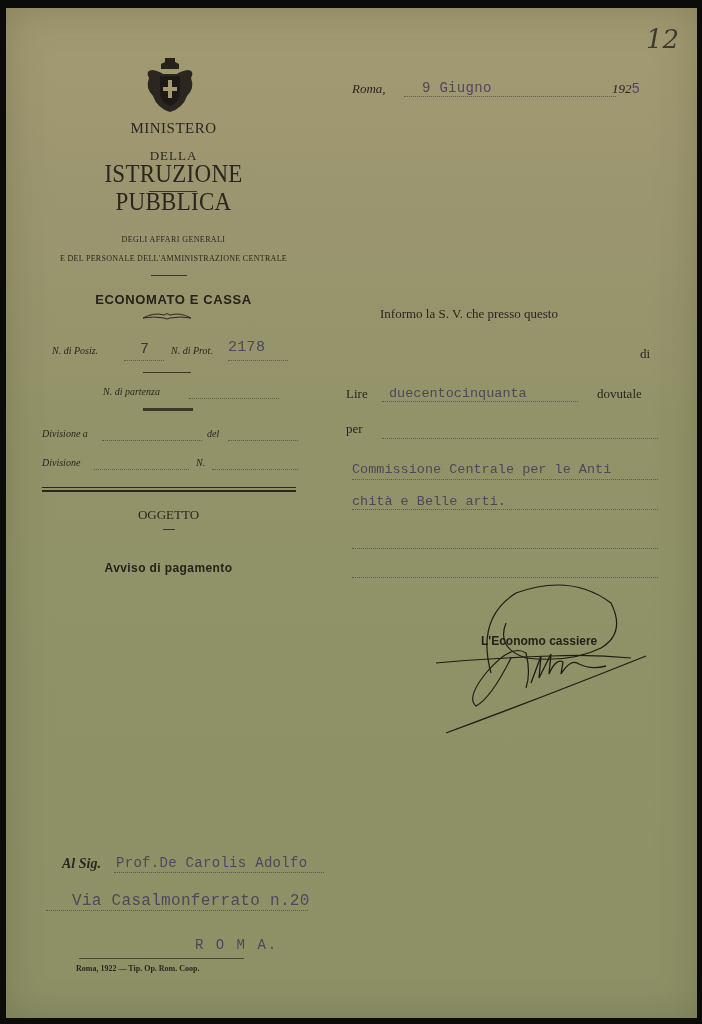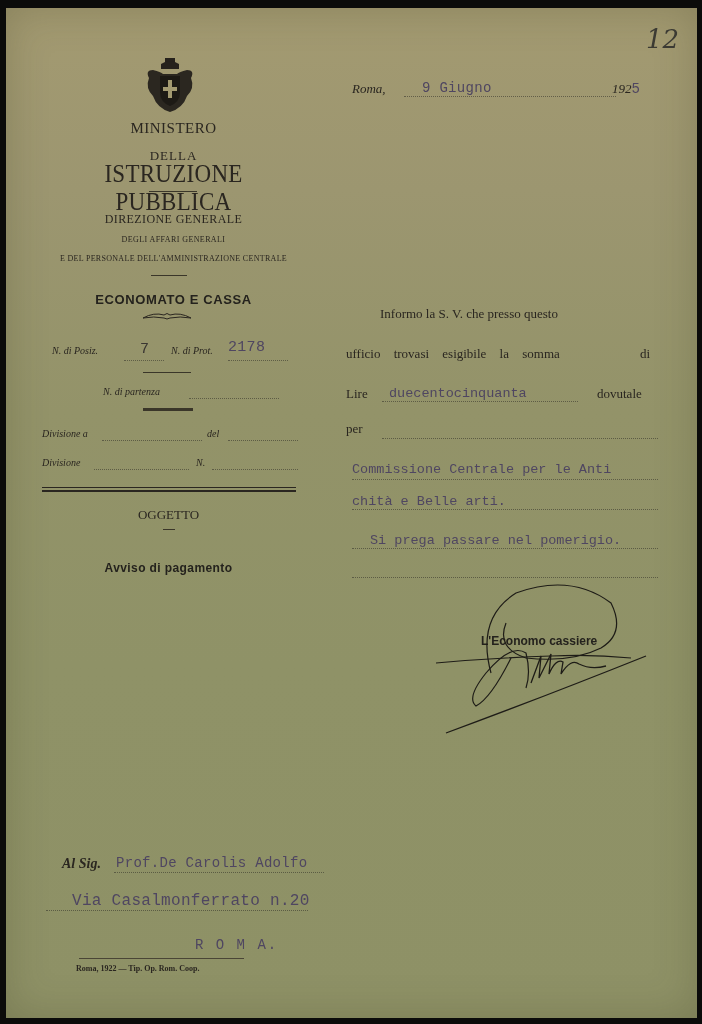--- a/index.html
+++ b/index.html
@@ -51,21 +51,20 @@
     <path d="M6 22 Q2 14 10 14 Q18 16 20 18 L34 18 Q36 16 44 14 Q52 14 48 22 Q52 32 44 40 Q40 52 27 56 Q14 52 10 40 Q2 32 6 22 Z" fill="#2b2720"></path>
     <path d="M17 20 L37 20 L37 36 Q37 46 27 50 Q17 46 17 36 Z" fill="#1d1a15"></path>
     <rect x="25" y="24" width="4" height="18" fill="#a39a71"></rect>
     <rect x="20" y="31" width="14" height="4" fill="#a39a71"></rect>
   </svg>
 
   <div class="abs print center ministero">MINISTERO</div>
   <div class="abs print center della">DELLA</div>
   <div class="abs print center istruzione">ISTRUZIONE PUBBLICA</div>
   <div class="abs rule" style="left:143px; top:183px; width:48px;"></div>
-  <div class="abs print center dir-gen">DIREZIONE GENERALE</div>
   <div class="abs print center affari">DEGLI AFFARI GENERALI</div>
   <div class="abs print center personale">E DEL PERSONALE DELL'AMMINISTRAZIONE CENTRALE</div>
   <div class="abs rule" style="left:145px; top:267px; width:36px;"></div>
   <div class="abs print-sans center econ">ECONOMATO E CASSA</div>
 
   <svg class="abs" style="left:136px; top:303px; width:50px; height:10px;" viewBox="0 0 50 10">
     <path d="M1 7 Q12 1 22 4 Q25 1 28 4 Q38 1 49 7 Q38 5 28 7 Q25 9 22 7 Q12 5 1 7 Z" fill="none" stroke="#2a2620" stroke-width="1"></path>
   </svg>
 
   <div class="abs print italic" style="left:346px; top:73px; font-size:13px;">Roma,</div>
@@ -97,39 +96,37 @@
 
   <div class="abs" style="left:36px; top:479px; width:254px; height:1px; background:#2a2620;"></div>
   <div class="abs" style="left:36px; top:482px; width:254px; height:2px; background:#2a2620;"></div>
 
   <div class="abs print center" style="left:60px; top:499px; width:205px; font-size:13px;">OGGETTO</div>
   <div class="abs rule" style="left:157px; top:521px; width:12px;"></div>
   <div class="abs print-sans center" style="left:60px; top:553px; width:205px; font-size:12px; font-weight:bold; letter-spacing:0.4px;">Avviso di pagamento</div>
 
   <div class="abs body-print" style="left:374px; top:298px;">Informo la S. V. che presso questo</div>
 
-  <div class="abs body-print" style="left:340px; top:338px; word-spacing:10px;">ufficio trovasi esigibile la somma</div>
   <div class="abs body-print" style="left:634px; top:338px;">di</div>
 
   <div class="abs body-print" style="left:340px; top:378px;">Lire</div>
   <div class="abs dotline" style="left:376px; top:393px; width:196px;"></div>
   <div class="abs body-typed" style="left:383px; top:378px;">duecentocinquanta</div>
   <div class="abs body-print" style="left:591px; top:378px;text-align:center;">dovutale</div>
 
   <div class="abs body-print" style="left:340px; top:413px;">per</div>
   <div class="abs dotline" style="left:376px; top:430px; width:276px;"></div>
 
   <div class="abs dotline" style="left:346px; top:471px; width:306px;"></div>
   <div class="abs body-typed" style="left:346px; top:454px;">Commissione Centrale per le Anti</div>
 
   <div class="abs dotline" style="left:346px; top:501px; width:306px;"></div>
   <div class="abs body-typed" style="left:346px; top:486px;">chità e Belle arti.</div>
 
   <div class="abs dotline" style="left:346px; top:540px; width:306px;"></div>
-  <div class="abs body-typed" style="left:364px; top:525px;">Si prega passare nel pomerigio.</div>
 
   <div class="abs dotline" style="left:346px; top:569px; width:306px;"></div>
 
   <div class="abs print-sans" style="left:475px; top:626px; font-size:12px; font-weight:bold;">L'Economo cassiere</div>
   <svg class="abs" style="left:425px; top:570px; width:230px; height:160px;" viewBox="0 0 230 160">
     <path d="M60 95 Q45 40 85 15 Q140 -5 180 25 Q195 55 170 70 Q140 85 95 80 Q65 70 75 45" fill="none" stroke="#1e1c17" stroke-width="1.2"></path>
     <path d="M5 85 Q60 80 120 78 Q160 76 200 80" fill="none" stroke="#1e1c17" stroke-width="1.1"></path>
     <path d="M80 80 Q60 120 45 128 Q35 120 55 95 Q80 65 95 75 Q100 95 95 110" fill="none" stroke="#1e1c17" stroke-width="1.2"></path>
     <path d="M100 105 L110 78 L108 100 L120 76 L118 96 Q125 80 132 84 L130 96 Q140 80 148 86 Q160 92 175 88" fill="none" stroke="#1e1c17" stroke-width="1.3"></path>
     <path d="M15 155 Q110 120 215 78" fill="none" stroke="#1e1c17" stroke-width="1.3"></path>

